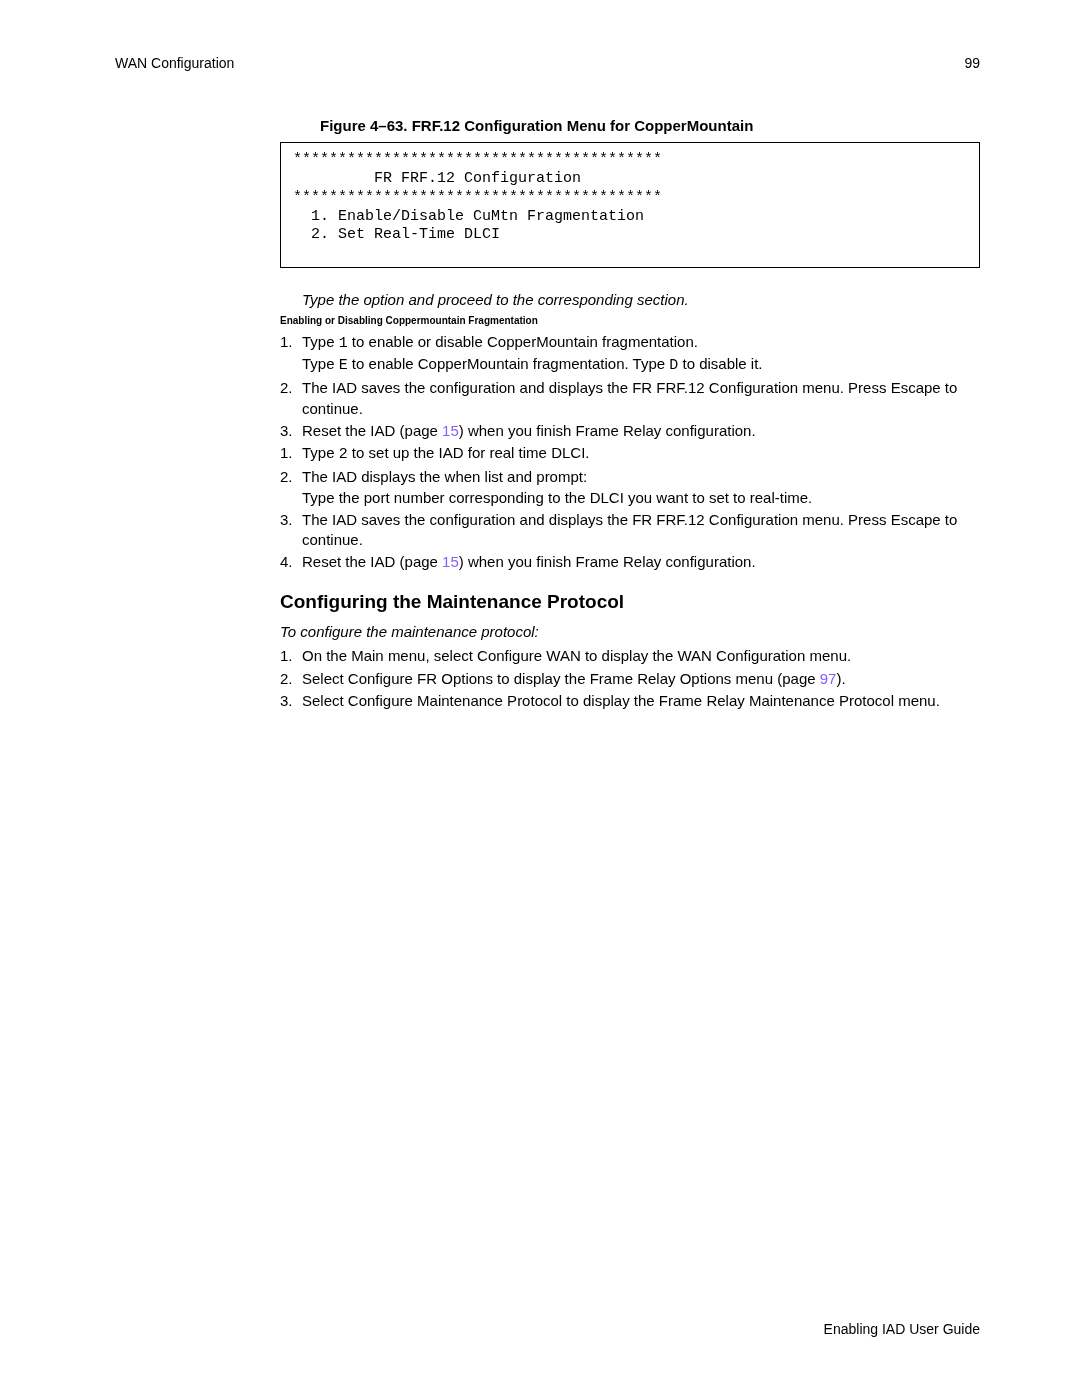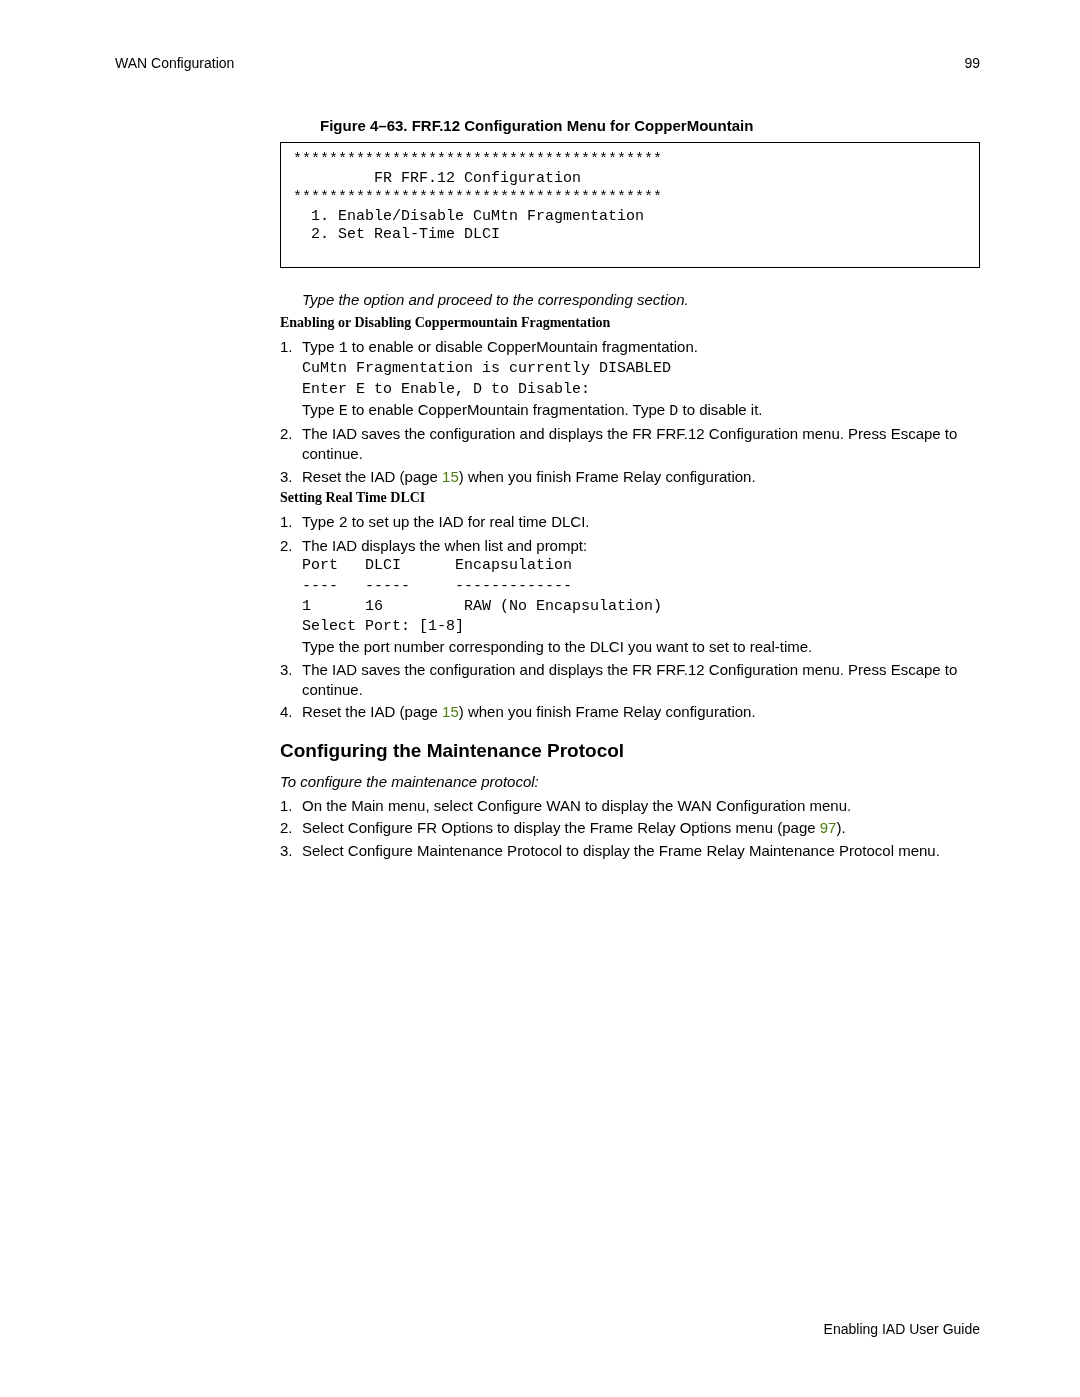--- a/index.html
+++ b/index.html
@@ -45,24 +45,23 @@
   }
   .para {
     margin: 0 0 4px 0;
     font-style: italic;
   }
   .indent-para {
     margin-left: 22px;
   }
   .sub-heading {
     font-weight: bold;
-    font-size: 14px;
+    font-size: 10px;
     margin-top: 0;
     margin-bottom: 4px;
-    font-family: Liberation Serif, serif;
   }
   .section-heading {
     font-weight: bold;
     font-size: 19px;
     margin-top: 16px;
     margin-bottom: 8px;
   }
   ol.num-list {
     list-style: none;
     padding: 0;
@@ -76,21 +75,21 @@
     width: 22px;
     flex-shrink: 0;
   }
   ol.num-list > li .li-body {
     flex: 1;
   }
   .mono {
     font-family: "Courier New", Courier, monospace;
   }
   .link {
-    color: #4d7c0f;
+    color: #8b5cf6;
   }
   .footer {
     position: absolute;
     bottom: 60px;
     right: 100px;
     font-size: 14px;
   }
 </style>
 </head>
 <body>
@@ -113,56 +112,49 @@
 
     <p class="para indent-para">Type the option and proceed to the corresponding section.</p>
 
     <div class="sub-heading">Enabling or Disabling Coppermountain Fragmentation</div>
 
     <ol class="num-list">
       <li>
         <span class="num">1.</span>
         <div class="li-body">
           <span>Type </span><span class="mono">1</span><span> to enable or disable CopperMountain fragmentation.</span>
-          <div class="mono" style="white-space:pre;">CuMtn Fragmentation is currently DISABLED
-Enter E to Enable, D to Disable:</div>
           <div>
             <span>Type </span><span class="mono">E</span><span> to enable CopperMountain fragmentation. Type </span><span class="mono">D</span><span> to disable it.</span>
           </div>
         </div>
       </li>
       <li>
         <span class="num">2.</span>
         <div class="li-body">The IAD saves the configuration and displays the FR FRF.12 Configuration menu. Press Escape to continue.</div>
       </li>
       <li>
         <span class="num">3.</span>
         <div class="li-body">
           <span>Reset the IAD (page </span><span class="link">15</span><span>) when you finish Frame Relay configuration.</span>
         </div>
       </li>
     </ol>
 
-    <div class="sub-heading">Setting Real Time DLCI</div>
 
     <ol class="num-list">
       <li>
         <span class="num">1.</span>
         <div class="li-body">
           <span>Type </span><span class="mono">2</span><span> to set up the IAD for real time DLCI.</span>
         </div>
       </li>
       <li>
         <span class="num">2.</span>
         <div class="li-body">
           <div>The IAD displays the when list and prompt:</div>
-          <div class="mono" style="white-space:pre;">Port   DLCI      Encapsulation
-----   -----     -------------
-1      16         RAW (No Encapsulation)
-Select Port: [1-8]</div>
           <div>Type the port number corresponding to the DLCI you want to set to real-time.</div>
         </div>
       </li>
       <li>
         <span class="num">3.</span>
         <div class="li-body">The IAD saves the configuration and displays the FR FRF.12 Configuration menu. Press Escape to continue.</div>
       </li>
       <li>
         <span class="num">4.</span>
         <div class="li-body">

